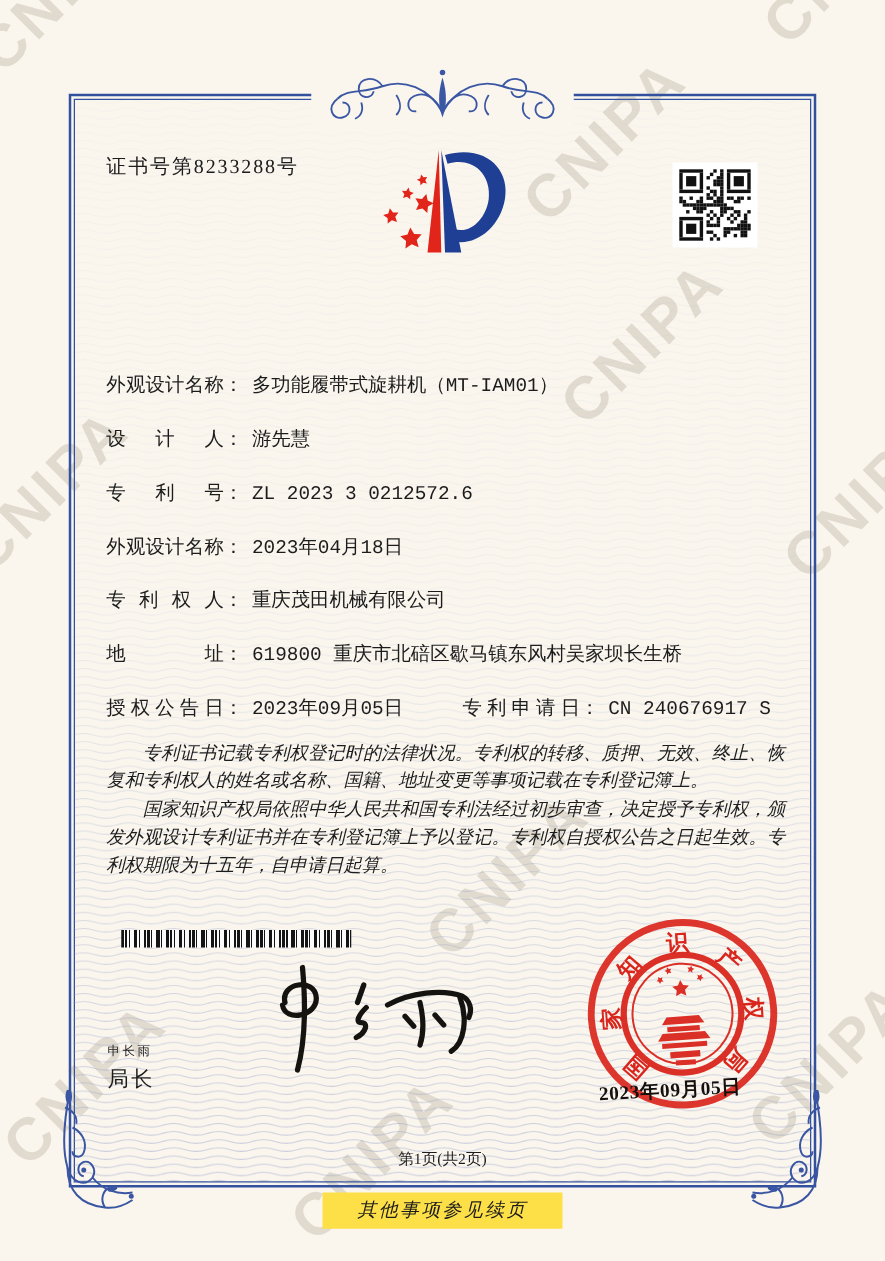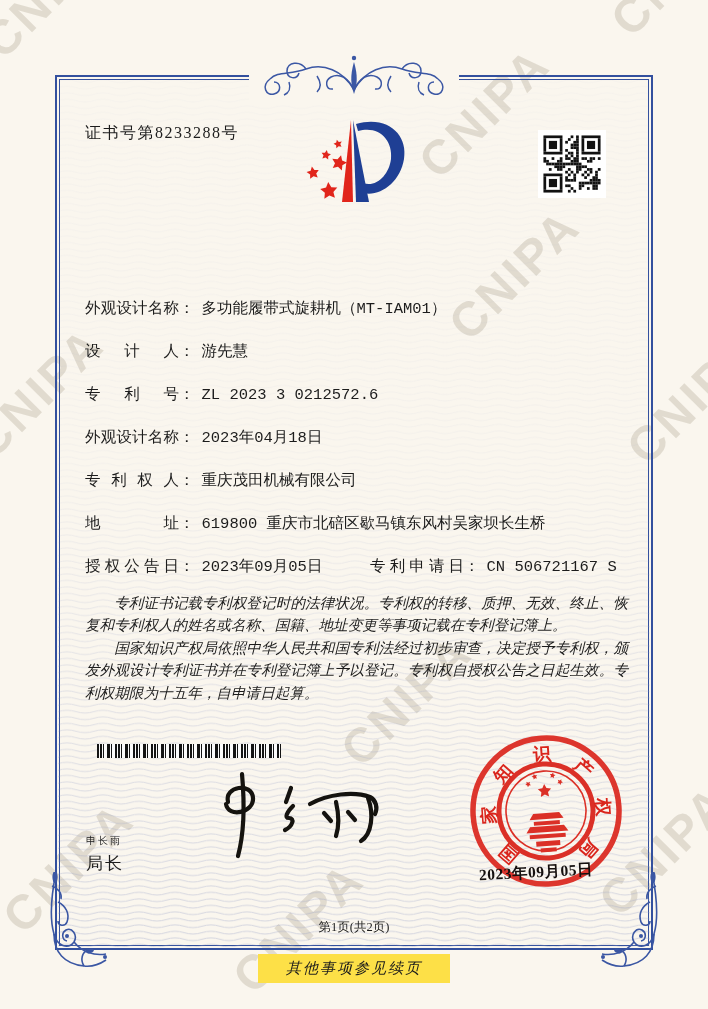--- a/index.html
+++ b/index.html
@@ -319,21 +319,21 @@
     <div class="frow r4">
       <span class="flabel">专利权人</span><span class="fcolon">：</span><span class="fvalue">重庆茂田机械有限公司</span>
     </div>
     <div class="frow r5">
       <span class="flabel">地址</span><span class="fcolon">：</span><span class="fvalue">619800 重庆市北碚区歇马镇东风村吴家坝长生桥</span>
     </div>
     <div class="frow r6">
       <span class="flabel">授权公告日</span><span class="fcolon">：</span><span class="fvalue">2023年09月05日</span>
     </div>
     <div class="frow r7">
-      <span class="flabel">专利申请日</span><span class="fcolon">：</span><span class="fvalue">CN 506721167 S</span>
+      <span class="flabel">专利申请日</span><span class="fcolon">：</span><span class="fvalue">CN 240676917 S</span>
     </div>
   </div>
 
   <div class="paras">
     <p>专利证书记载专利权登记时的法律状况。专利权的转移、质押、无效、终止、恢复和专利权人的姓名或名称、国籍、地址变更等事项记载在专利登记簿上。</p>
     <p>国家知识产权局依照中华人民共和国专利法经过初步审查，决定授予专利权，颁发外观设计专利证书并在专利登记簿上予以登记。专利权自授权公告之日起生效。专利权期限为十五年，自申请日起算。</p>
   </div>
 
   <div class="barcode"></div>
 

